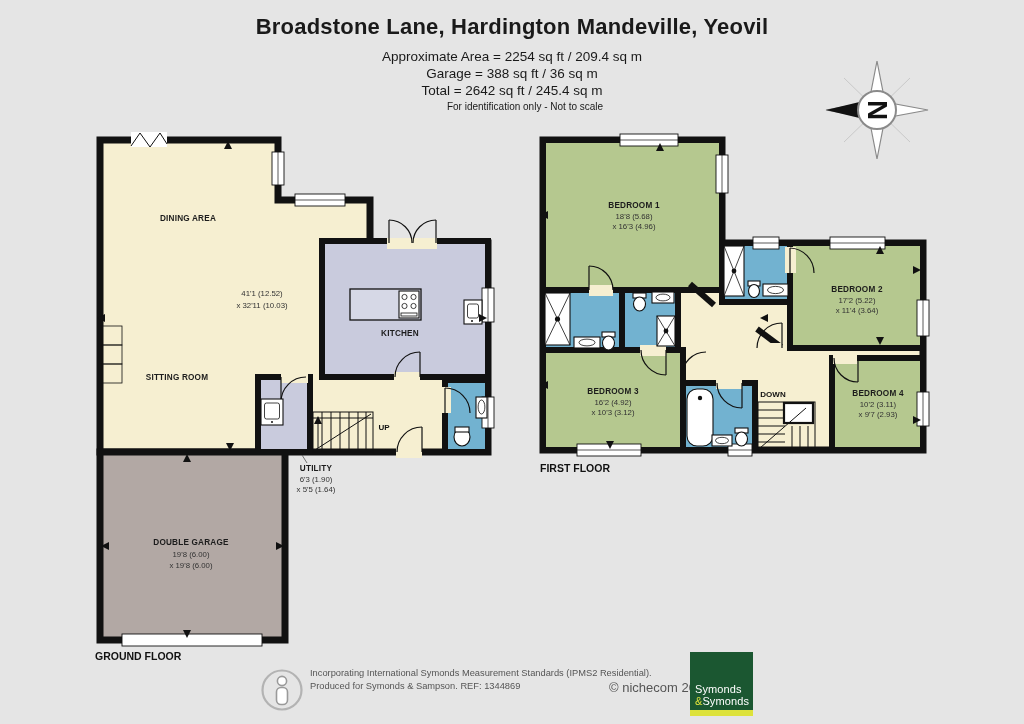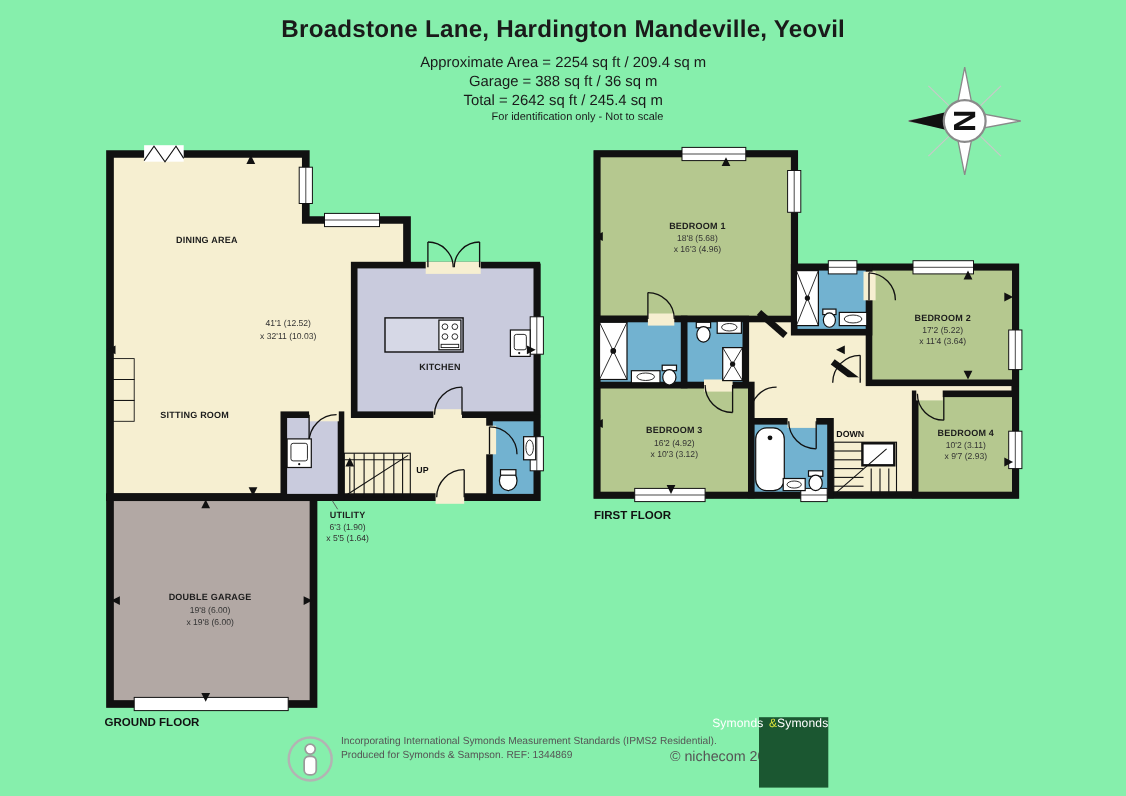--- a/index.html
+++ b/index.html
@@ -2,21 +2,21 @@
 <html style="--wall: #111111; --room-cream: #f6efd1; --room-lavender: #c9cbdd; --room-green: #b5c88f; --room-blue: #72b2d0; --garage-grey: #b2a8a4; --logo-green: #1b5731; --logo-yellow: #dde23b;"><head>
 <meta charset="utf-8">
 <style>
   :root{
     --wall:#111111; --room-cream:#f6efd1; --room-lavender:#c9cbdd; --room-green:#b5c88f;
     --room-blue:#72b2d0; --garage-grey:#b2a8a4; --island:#d6d8e6; --logo-green:#1b5731;
     --logo-yellow:#dde23b; --text-dark:#1a1a1a; --text-grey:#555555;
   }
   html,body{margin:0;padding:0;}
   body{font-family:"Liberation Sans", sans-serif; background:#fff;}
-  #stage{position:relative;width:1024px;height:724px;background:#86efac;overflow:hidden;}
+  #stage{position:relative;width:1024px;height:724px;background:#e5e5e5;overflow:hidden;}
   .hdr{position:absolute;left:0;right:0;text-align:center;color:var(--text-dark);}
   .title{top:14px;font-size:22px;font-weight:bold;letter-spacing:.2px;}
   .subs{top:48px;font-size:13.5px;line-height:17px;}
   .disc{top:101px;font-size:10px;padding-left:26px;}
   svg text{font-family:"Liberation Sans",sans-serif;}
   .room-name{font-size:8.2px;font-weight:bold;fill:#1c1c1c;text-anchor:middle;letter-spacing:.2px;}
   .room-dims{font-size:7.8px;fill:#333;text-anchor:middle;}
   .floor-label{font-size:10.5px;font-weight:bold;fill:#111;}
   .updown{font-size:8px;font-weight:bold;fill:#111;text-anchor:middle;}
   .wall-ext{stroke:var(--wall);stroke-width:7;}
@@ -27,21 +27,21 @@
   .winline{stroke:#111;stroke-width:.7;}
   .door{fill:none;stroke:#111;stroke-width:1.2;}
   .gap{fill:var(--room-cream);stroke:none;}
   .fix{fill:#fff;stroke:#111;stroke-width:1.1;}
   .fixl{fill:none;stroke:#111;stroke-width:.8;}
   .tread{stroke:#111;stroke-width:1;}
   .arrow{fill:#111;}
   .footer-text{position:absolute;left:310px;top:667px;font-size:9.3px;color:var(--text-grey);line-height:13.2px;}
   .copyright{position:absolute;left:609px;top:680px;font-size:13px;color:var(--text-grey);}
   .logo{position:absolute;left:690px;top:652px;width:63px;height:64px;background:var(--logo-green);
-        display:flex;justify-content:flex-end;box-sizing:border-box;}
+        display:flex;flex-direction:column;justify-content:flex-end;box-sizing:border-box;}
   .logo .lg1,.logo .lg2{color:#fff;font-size:11px;line-height:12px;padding-left:5px;letter-spacing:.1px;}
   .logo .amp{color:var(--logo-yellow);}
   .logo .bar{height:6px;background:var(--logo-yellow);margin-top:3px;}
 </style>
 </head>
 <body>
 
 <div id="stage">
 
   <div class="hdr title">Broadstone Lane, Hardington Mandeville, Yeovil</div>

